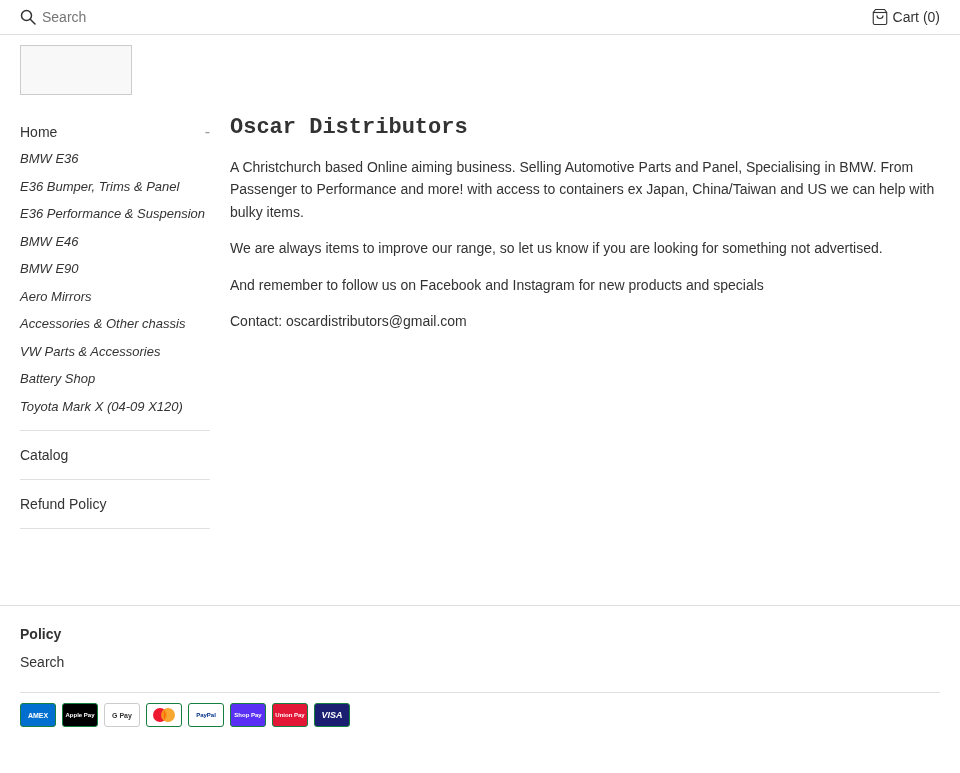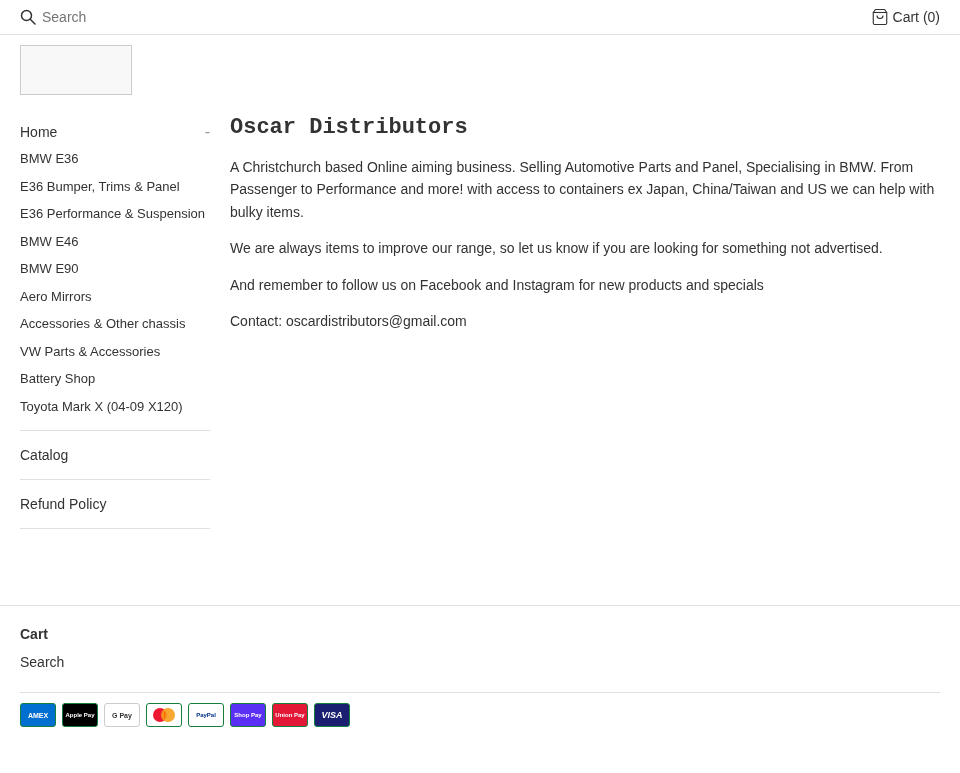--- a/index.html
+++ b/index.html
@@ -84,20 +84,21 @@
       font-size: 16px;
       color: #999;
     }
     .sidebar-nav-item {
       display: block;
       padding: 4px 0 4px 0;
       text-decoration: none;
       color: #333;
       font-size: 13px;
       line-height: 1.5;
+      font-style: italic;
     }
 
     .sidebar-section2 {
       border-bottom: 1px solid #e0e0e0;
       padding-bottom: 10px;
       margin-bottom: 10px;
     }
     .sidebar-plain-item {
       display: block;
       padding: 6px 0;
@@ -256,21 +257,21 @@
     <p>
       <span>Contact:</span>
       <a href="mailto:oscardistributors@gmail.com">oscardistributors@gmail.com</a>
     </p>
   </main>
 
 </div>
 
 <footer class="footer">
   <div>
-    <div class="footer-links-heading">Cart</div>
+    <div class="footer-links-heading">Policy</div>
     <a class="footer-link" href="#">Search</a>
   </div>
 
   <div class="footer-bottom">
     <div class="payment-icons">
       <div class="payment-icon amex">AMEX</div>
       <div class="payment-icon apple" style="font-size:6px;">Apple Pay</div>
       <div class="payment-icon google" style="font-size:7px;">G Pay</div>
       <div class="payment-icon master">
 

